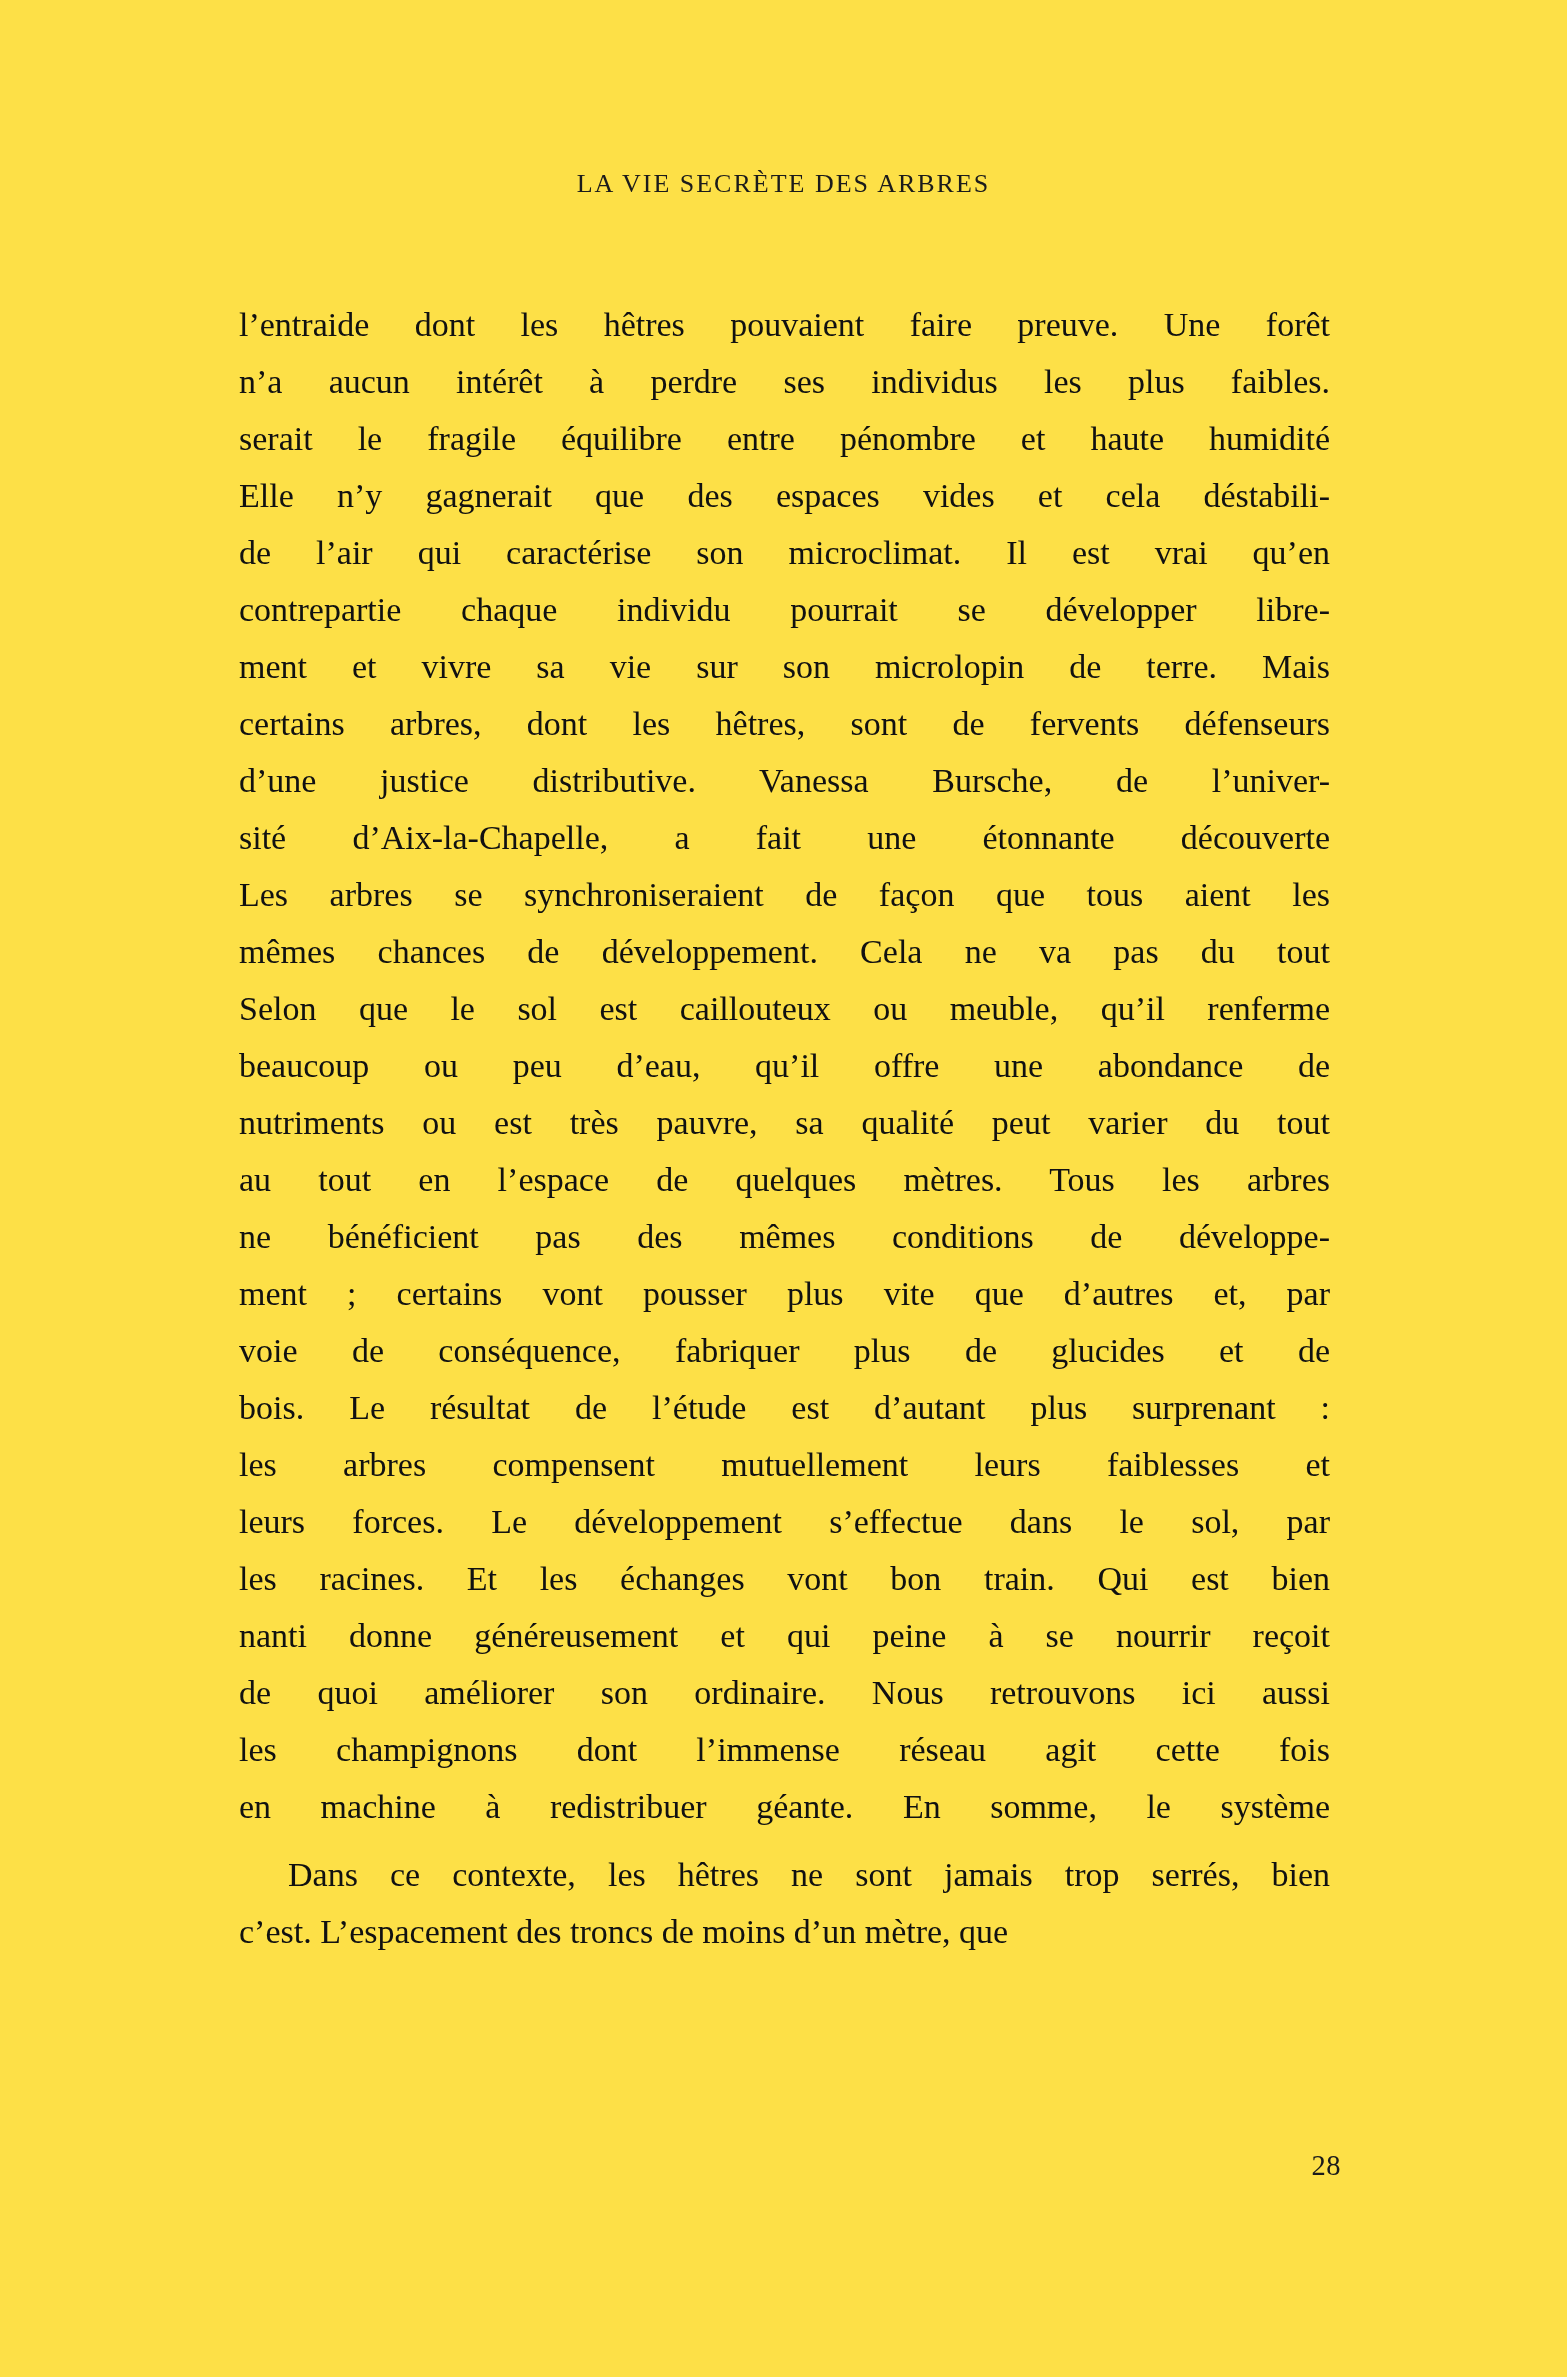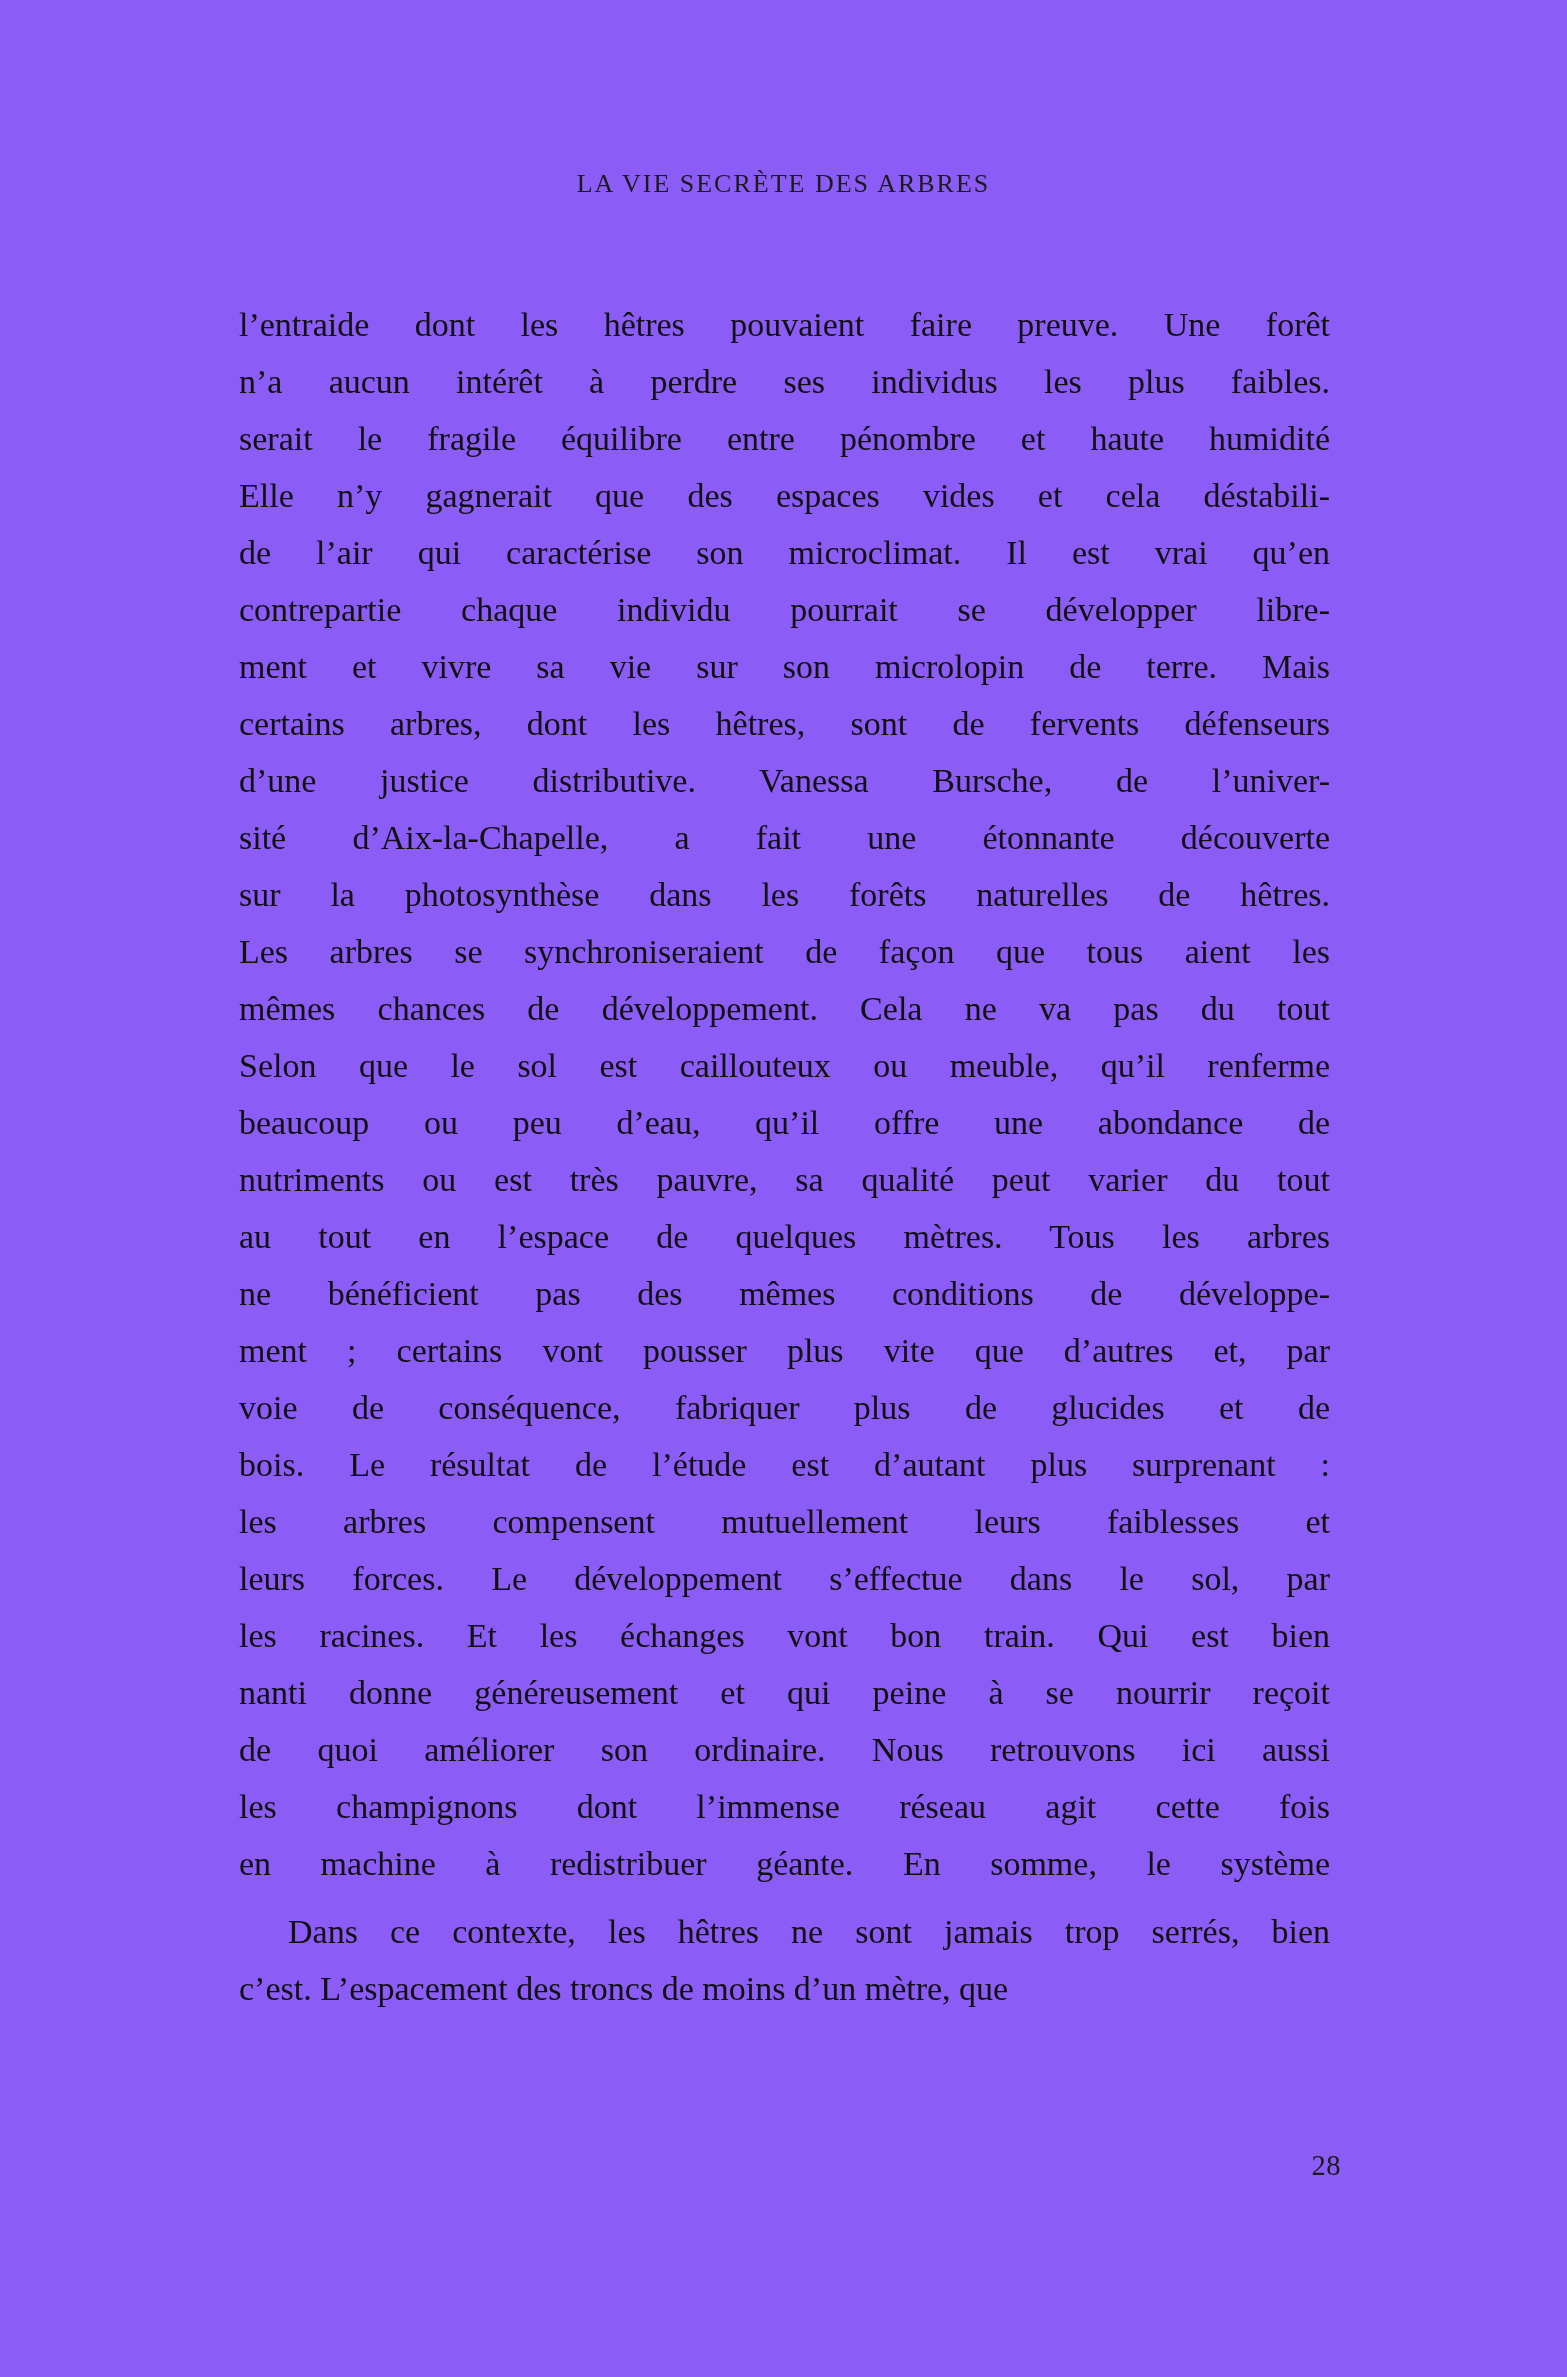--- a/index.html
+++ b/index.html
@@ -13,21 +13,21 @@
     overflow: hidden;
     font-family: "Liberation Serif", "DejaVu Serif", serif;
     color: #141414;
     -webkit-font-smoothing: antialiased;
   }
 
   .page {
     position: relative;
     width: 1567px;
     height: 2378px;
-    background: #8b5cf6;
+    background: #fde047;
     box-sizing: border-box;
     text-decoration: underline;
   }
 
   
   .running-head {
     position: absolute;
     top: 169px;
     left: 228px;
     width: 1111px;
@@ -100,21 +100,20 @@
         <span class="line">l’entraide dont les hêtres pouvaient faire preuve. Une forêt</span>
         <span class="line">n’a aucun intérêt à perdre ses individus les plus faibles.</span>
         <span class="line">serait le fragile équilibre entre pénombre et haute humidité</span>
         <span class="line">Elle n’y gagnerait que des espaces vides et cela déstabili-</span>
         <span class="line">de l’air qui caractérise son microclimat. Il est vrai qu’en</span>
         <span class="line">contrepartie chaque individu pourrait se développer libre-</span>
         <span class="line">ment et vivre sa vie sur son microlopin de terre. Mais</span>
         <span class="line">certains arbres, dont les hêtres, sont de fervents défenseurs</span>
         <span class="line">d’une justice distributive. Vanessa Bursche, de l’univer-</span>
         <span class="line">sité d’Aix-la-Chapelle, a fait une étonnante découverte</span>
-        <span class="line">sur la photosynthèse dans les forêts naturelles de hêtres.</span>
         <span class="line">Les arbres se synchroniseraient de façon que tous aient les</span>
         <span class="line">mêmes chances de développement. Cela ne va pas du tout</span>
         <span class="line">Selon que le sol est caillouteux ou meuble, qu’il renferme</span>
         <span class="line">beaucoup ou peu d’eau, qu’il offre une abondance de</span>
         <span class="line">nutriments ou est très pauvre, sa qualité peut varier du tout</span>
         <span class="line">au tout en l’espace de quelques mètres. Tous les arbres</span>
         <span class="line">ne bénéficient pas des mêmes conditions de développe-</span>
         <span class="line">ment ; certains vont pousser plus vite que d’autres et, par</span>
         <span class="line">voie de conséquence, fabriquer plus de glucides et de</span>
         <span class="line">bois. Le résultat de l’étude est d’autant plus surprenant :</span>

